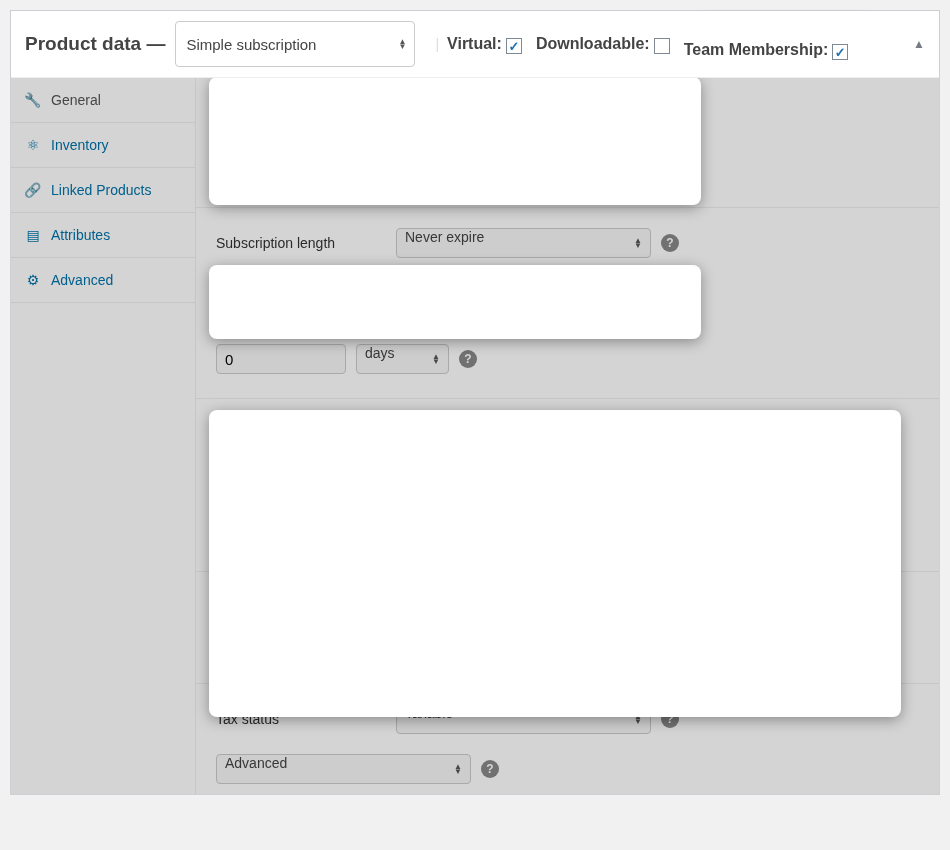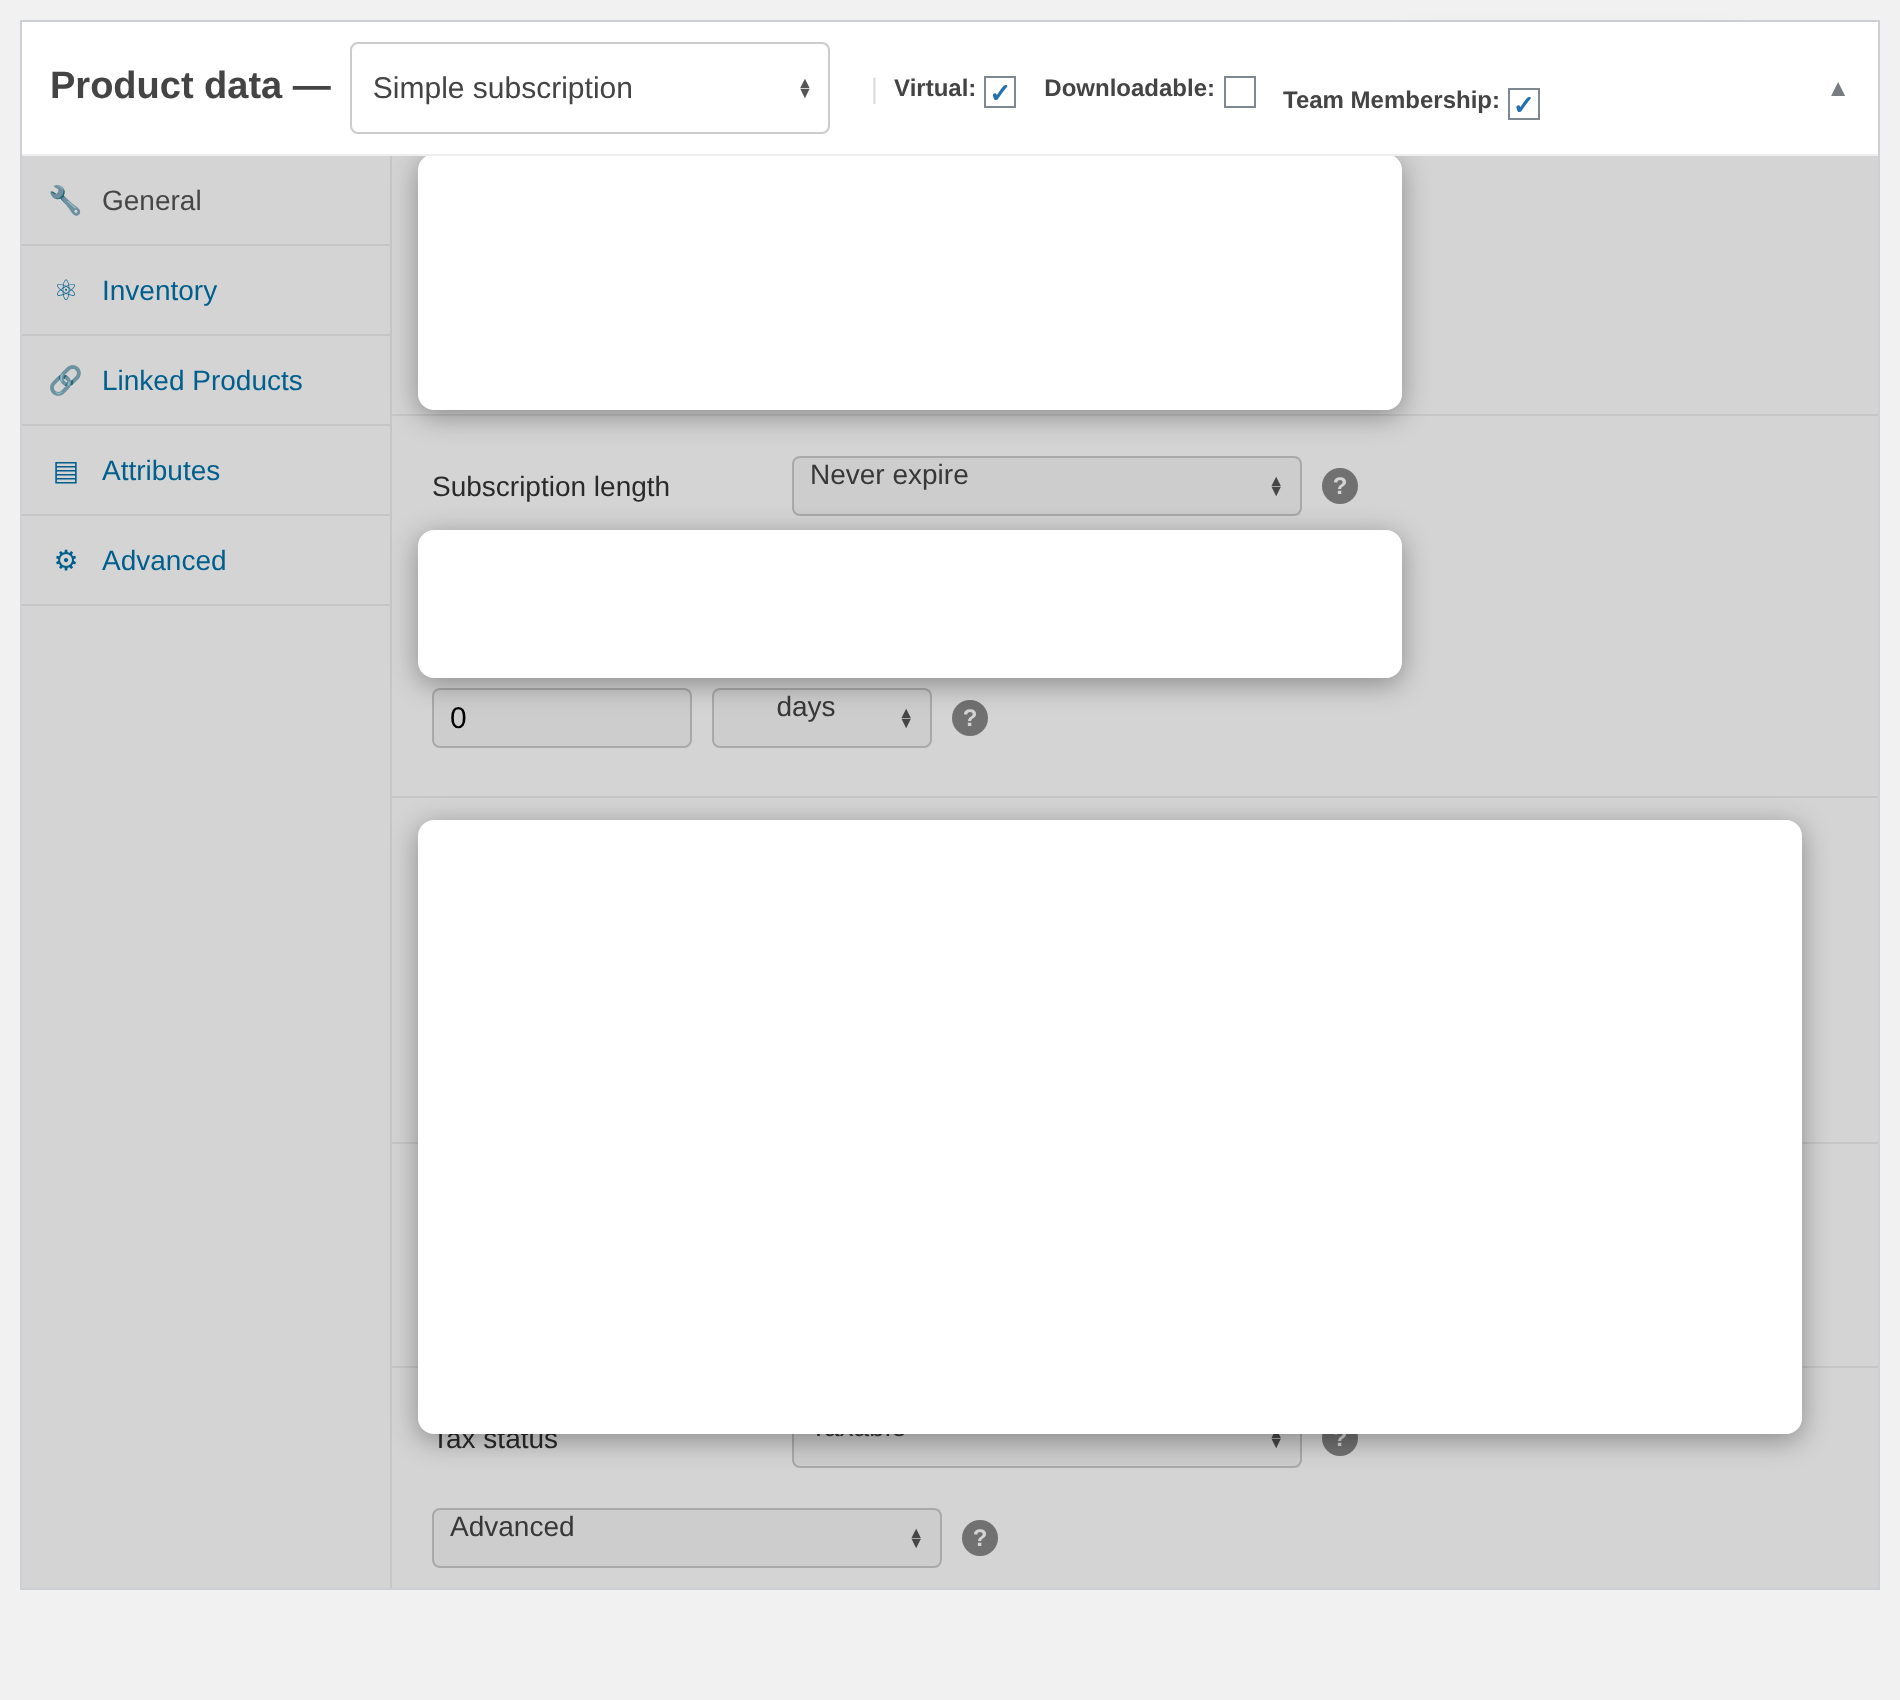--- a/index.html
+++ b/index.html
@@ -62,21 +62,21 @@
     color: #555;
   }
   .product-type-select { width: 240px; margin-right: 12px; }
   .divider {
     color: #ddd;
     margin: 0 8px;
     font-size: 14px;
   }
   .chk-label {
     font-weight: bold;
-    font-size: 12px;
+    font-size: 16px;
     margin-right: 4px;
   }
   .chk {
     width: 16px;
     height: 16px;
     border: 1px solid #7e8993;
     background: #fff;
     margin-right: 14px;
     display: inline-flex;
     align-items: center;
@@ -187,21 +187,21 @@
   .link.italic { font-style: italic; }
   .manage-row {
     padding: 8px 20px 18px 20px;
     font-style: italic;
     font-size: 14px;
   }
   .pricing-select { width: 120px; }
   .every-select { width: 80px; }
   .month-select { width: 80px; }
   .length-select { width: 255px; }
-  .days-select { width: 110px; justify-content: center; }
+  .days-select { width: 93px; }
   .access-select { width: 255px; }
   .tax-select { width: 255px; }
   .disabled-look input, .disabled-look .select {
     background: #f7f7f7;
   }
 
   
   .hl {
     position: absolute;
     z-index: 20;

